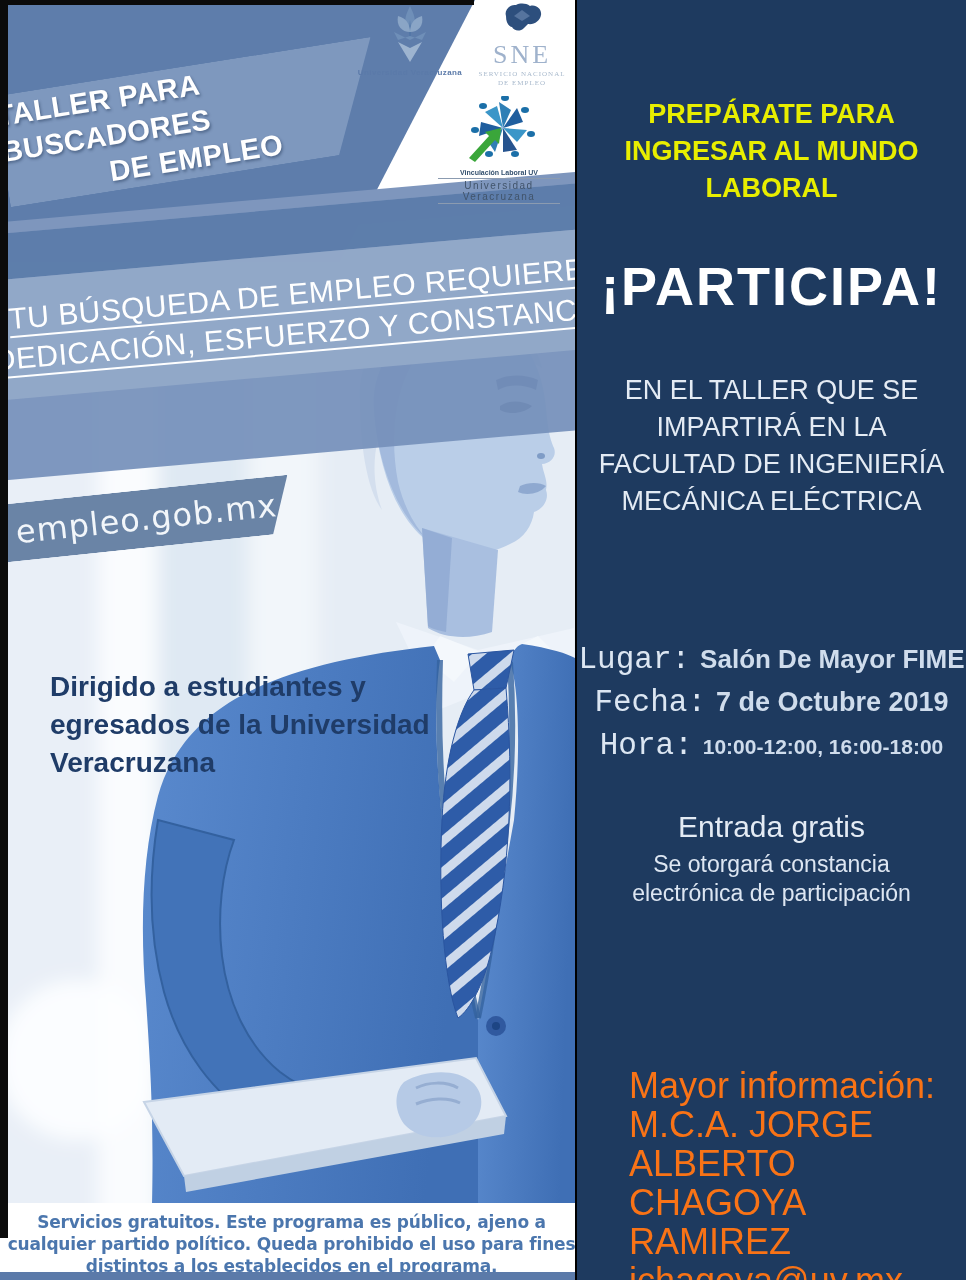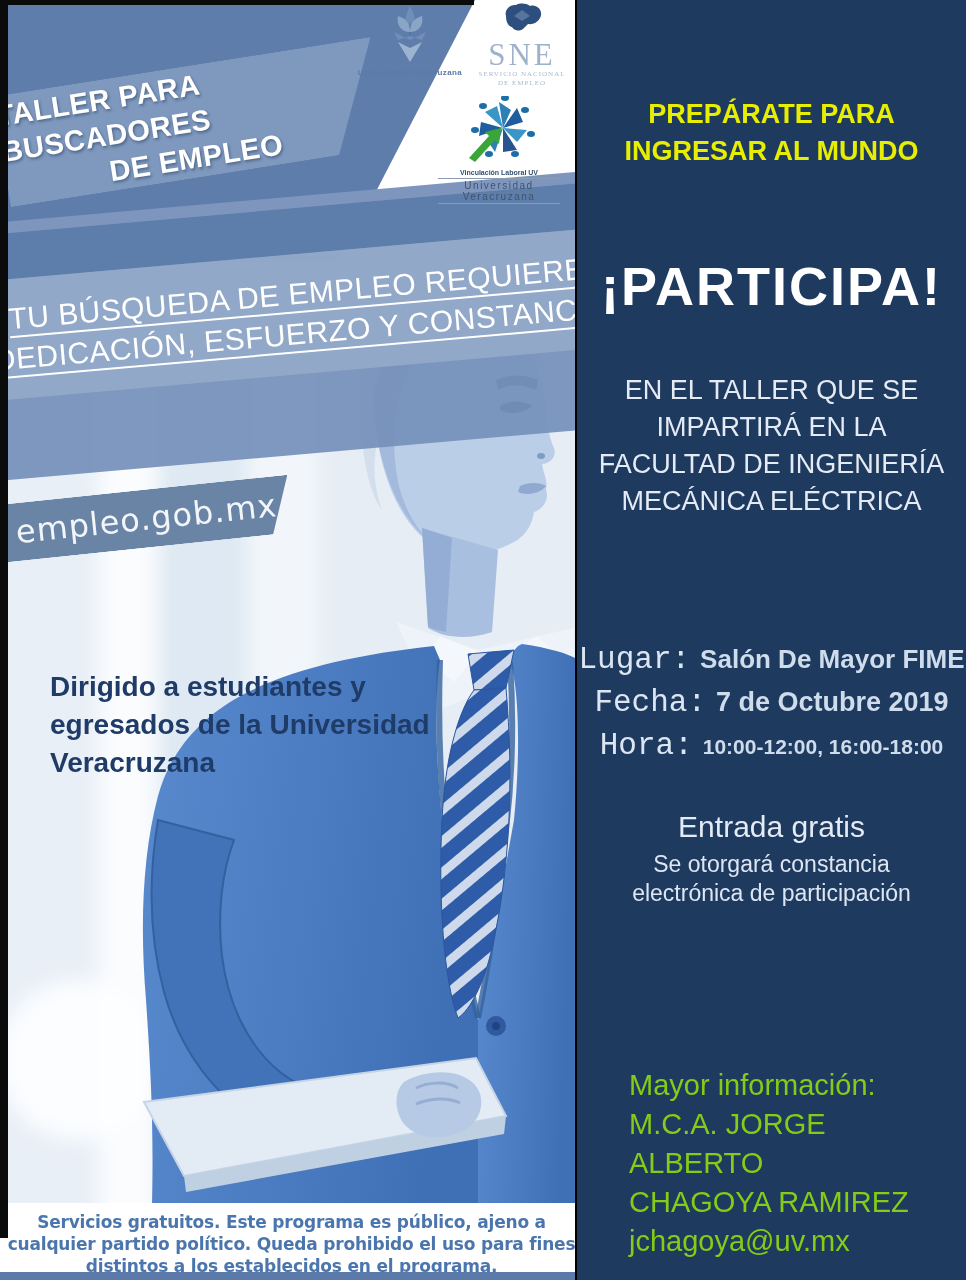--- a/index.html
+++ b/index.html
@@ -51,21 +51,21 @@
   .disclaimer{left:8px;top:1203px;width:567px;height:81px;background:#ffffff;z-index:8;
         display:flex;flex-direction:column;justify-content:center;align-items:center;}
   .disclaimer span{display:block;color:#4b76ad;font-weight:bold;font-size:17px;line-height:22px;
         letter-spacing:-.2px;font-family:"DejaVu Sans",sans-serif;white-space:nowrap;}
 
   
   .uv-logo{left:350px;top:6px;width:120px;height:72px;z-index:10;text-align:center;}
   .uv-logo .cap{display:block;margin-top:2px;font-size:8px;font-weight:bold;color:#5b7aa9;
         letter-spacing:.4px;}
   .sne-logo{left:472px;top:2px;width:100px;height:92px;z-index:10;text-align:center;}
-  .sne-word{font-family:"Liberation Serif",serif;font-size:31px;line-height:30px;color:#9fb2cc;
+  .sne-word{font-family:"Liberation Serif",serif;font-size:26px;line-height:30px;color:#9fb2cc;
         letter-spacing:3px;display:block;}
   .sne-cap{display:block;font-size:7px;color:#a9bacd;letter-spacing:1px;line-height:9px;
         font-family:"Liberation Serif",serif;}
   .vinc-logo{left:438px;top:96px;width:122px;height:108px;z-index:10;text-align:center;}
   .vinc-cap1{display:block;font-size:7px;font-weight:bold;color:#33506e;margin-top:1px;}
   .vinc-cap2{display:block;font-size:10px;color:#41546b;letter-spacing:1.5px;
         border-top:1px solid #8b9bb0;border-bottom:1px solid #8b9bb0;padding:1px 0;margin-top:2px;}
 
   
   .right-panel{left:575px;top:0;width:391px;height:1280px;background:#1e3a5f;
@@ -81,21 +81,21 @@
   .detail-label{color:#dce6f2;font-size:31px;font-weight:400;margin-right:10px;font-family:Liberation Mono, monospace;}
   .detail-value{color:#cfdcec;font-weight:bold;}
   .row-lugar .detail-value{font-size:26px;}
   .row-fecha .detail-value{font-size:27px;}
   .row-hora  .detail-value{font-size:21px;}
   .rp-free{left:0;top:810px;width:100%;text-align:center;color:#e4ebf4;font-size:30px;
         font-weight:400;}
   .rp-cert{left:0;top:850px;width:100%;text-align:center;}
   .rp-cert span{display:block;color:#dde6f2;font-size:23px;line-height:29px;font-weight:400;}
   .rp-contact{left:52px;top:1066px;width:330px;}
-  .rp-contact span{display:block;color:#84cc16;font-size:29px;line-height:39px;font-weight:400;}
+  .rp-contact span{display:block;color:#f97316;font-size:36px;line-height:39px;font-weight:400;}
 </style>
 </head>
 <body>
 
 <div class="poster">
 
   <div class="abs left-panel">
 
     <svg class="abs photo" viewBox="0 0 567 945" preserveAspectRatio="none">
       <defs>
@@ -233,20 +233,21 @@
 
     <div class="abs bottom-strip"></div>
     <div class="abs left-border"></div>
   </div>
 
   <div class="abs right-panel">
 
     <div class="abs rp-headline">
       <span>PREPÁRATE PARA</span>
       <span>INGRESAR AL MUNDO</span>
+      <span>LABORAL</span>
     </div>
 
     <div class="abs rp-cta">¡PARTICIPA!</div>
 
     <div class="abs rp-body">
       <span>EN EL TALLER QUE SE</span>
       <span>IMPARTIRÁ EN LA</span>
       <span>FACULTAD DE INGENIERÍA</span>
       <span>MECÁNICA ELÉCTRICA</span>
     </div>

